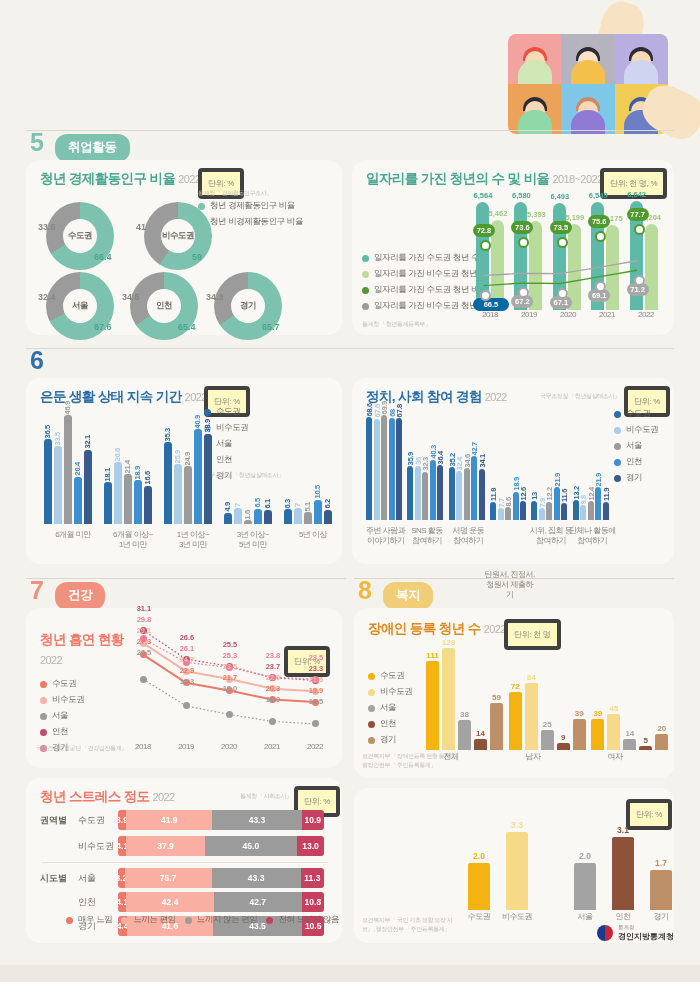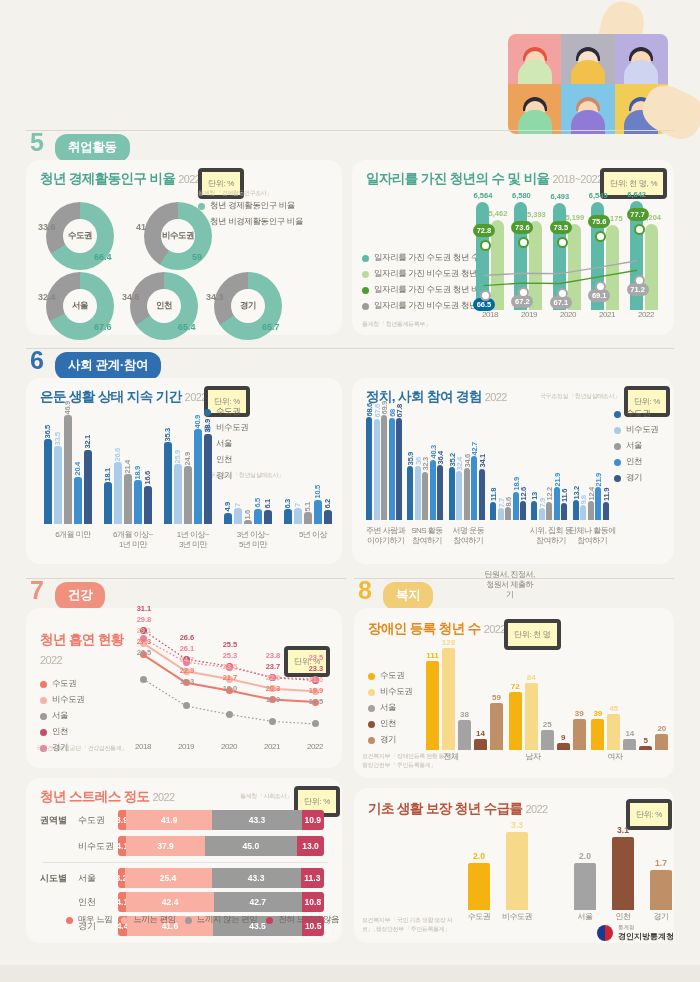--- a/index.html
+++ b/index.html
@@ -206,21 +206,21 @@
           <span>일자리를 가진 비수도권 청년 비율</span>
         </div>
     </div>
 
     <div id="jobs-plot" style="position:absolute;left:120px;top:28px;width:192px;height:122px;">
         <div class="bar" style="left: 4px; bottom: 0px; width: 13px; height: 108.217px; background: rgb(95, 185, 168); border-radius: 7px 7px 0px 0px;"></div>
         <div class="bar" style="left: 19px; bottom: 0px; width: 13px; height: 90.0492px; background: rgb(185, 220, 156); border-radius: 7px 7px 0px 0px;"></div>
         <div style="position: absolute; left: -1px; bottom: 110.217px; width: 24px; text-align: center; font-size: 7.5px; font-weight: bold; color: rgb(74, 166, 145);">6,564</div>
         <div style="position: absolute; left: 14px; bottom: 92.0492px; width: 24px; text-align: center; font-size: 7.5px; font-weight: bold; color: rgb(157, 199, 125);">5,462</div>
         <div style="position: absolute; left: 1px; top: 35.6587px; width: 22px; height: 13px; border-radius: 7px; background: rgb(79, 155, 46); color: rgb(255, 255, 255); font-size: 7.5px; font-weight: bold; text-align: center; line-height: 13px;">72.8</div>
-        <div style="position: absolute; left: 1px; top: 109.514px; width: 22px; height: 13px; border-radius: 7px; background: #0369a1; color: rgb(255, 255, 255); font-size: 7.5px; font-weight: bold; text-align: center; line-height: 13px;">66.5</div>
+        <div style="position: absolute; left: 1px; top: 109.514px; width: 36px; height: 13px; border-radius: 7px; background: #0369a1; color: rgb(255, 255, 255); font-size: 7.5px; font-weight: bold; text-align: center; line-height: 13px;">66.5</div>
         <div style="position: absolute; left: 8px; top: 51.6587px; width: 7px; height: 7px; border-radius: 50%; background: rgb(255, 255, 255); border: 2px solid rgb(79, 155, 46);"></div>
         <div style="position: absolute; left: 8px; top: 101.514px; width: 7px; height: 7px; border-radius: 50%; background: rgb(255, 255, 255); border: 2px solid rgb(168, 168, 168);"></div>
         <div class="bar" style="left: 42.4px; bottom: 0px; width: 13px; height: 108.481px; background: rgb(95, 185, 168); border-radius: 7px 7px 0px 0px;"></div>
         <div class="bar" style="left: 57.4px; bottom: 0px; width: 13px; height: 88.9116px; background: rgb(185, 220, 156); border-radius: 7px 7px 0px 0px;"></div>
         <div style="position: absolute; left: 37.4px; bottom: 110.481px; width: 24px; text-align: center; font-size: 7.5px; font-weight: bold; color: rgb(74, 166, 145);">6,580</div>
         <div style="position: absolute; left: 52.4px; bottom: 90.9116px; width: 24px; text-align: center; font-size: 7.5px; font-weight: bold; color: rgb(157, 199, 125);">5,393</div>
         <div style="position: absolute; left: 39.4px; top: 33.1373px; width: 22px; height: 13px; border-radius: 7px; background: rgb(79, 155, 46); color: rgb(255, 255, 255); font-size: 7.5px; font-weight: bold; text-align: center; line-height: 13px;">73.6</div>
         <div style="position: absolute; left: 39.4px; top: 107.308px; width: 22px; height: 13px; border-radius: 7px; background: rgb(168, 168, 168); color: rgb(255, 255, 255); font-size: 7.5px; font-weight: bold; text-align: center; line-height: 13px;">67.2</div>
         <div style="position: absolute; left: 46.4px; top: 49.1373px; width: 7px; height: 7px; border-radius: 50%; background: rgb(255, 255, 255); border: 2px solid rgb(79, 155, 46);"></div>
         <div style="position: absolute; left: 46.4px; top: 99.308px; width: 7px; height: 7px; border-radius: 50%; background: rgb(255, 255, 255); border: 2px solid rgb(168, 168, 168);"></div>
@@ -255,21 +255,20 @@
       </div>
     <div class="axlab" style="left:120px;top:150px;width:36px;">2018</div>
     <div class="axlab" style="left:159px;top:150px;width:36px;">2019</div>
     <div class="axlab" style="left:198px;top:150px;width:36px;">2020</div>
     <div class="axlab" style="left:237px;top:150px;width:36px;">2021</div>
     <div class="axlab" style="left:276px;top:150px;width:36px;">2022</div>
   </div>
 
   <div class="secline" style="left:26px;top:348px;width:648px;"></div>
   <div class="secnum" style="left:30px;top:348px;color:#2f6fb0;">6</div>
-  <div class="badge" style="left:55px;top:352px;background:#2f6fb0;">사회 관계·참여</div>
 
   <div class="card" style="left:26px;top:378px;width:316px;height:186px;">
     <div class="ch-title" style="left:14px;top:10px;color:#2a6ea8;">
       <span>은둔 생활 상태 지속 기간</span><span class="ch-year">2022</span>
     </div>
     <div class="unitbox" style="left:178px;top:8px;">단위: %</div>
     <div class="legend" style="left:178px;top:28px;">
       <div>
           <i style="background:#2a6ea8"></i>
           <span>수도권</span>
@@ -577,21 +576,21 @@
         <div class="stbar" style="left: 92px; top: 58px; width: 206px;">
           <span style="width: 8.446px; background: rgb(239, 120, 104);">4.1</span>
           <span style="width: 78.074px; background: rgb(249, 176, 162);">37.9</span>
           <span style="width: 92.7px; background: rgb(155, 155, 155);">45.0</span>
           <span style="width: 26.78px; background: rgb(200, 64, 95);">13.0</span>
         </div>
         <div style="position: absolute; left: 14px; top: 94px; font-size: 9px; font-weight: bold; color: rgb(109, 104, 96);">시도별</div>
         <div style="position: absolute; left: 52px; top: 94px; font-size: 9px; color: rgb(109, 104, 96);">서울</div>
         <div class="stbar" style="left: 92px; top: 90px; width: 206px;">
           <span style="width: 6.592px; background: rgb(239, 120, 104);">3.2</span>
-          <span style="width: 86.932px; background: rgb(249, 176, 162);">25.4</span>
+          <span style="width: 86.932px; background: rgb(249, 176, 162);">75.7</span>
           <span style="width: 89.198px; background: rgb(155, 155, 155);">43.3</span>
           <span style="width: 23.278px; background: rgb(200, 64, 95);">11.3</span>
         </div>
         <div style="position: absolute; left: 52px; top: 118px; font-size: 9px; color: rgb(109, 104, 96);">인천</div>
         <div class="stbar" style="left: 92px; top: 114px; width: 206px;">
           <span style="width: 8.446px; background: rgb(239, 120, 104);">4.1</span>
           <span style="width: 87.344px; background: rgb(249, 176, 162);">42.4</span>
           <span style="width: 87.962px; background: rgb(155, 155, 155);">42.7</span>
           <span style="width: 22.248px; background: rgb(200, 64, 95);">10.8</span>
         </div>
@@ -687,23 +686,20 @@
         <div style="position: absolute; left: 216.333px; bottom: 5px; width: 19px; text-align: center; font-size: 8px; font-weight: bold; color: rgb(142, 82, 57);">5</div>
         <div class="bar" style="left: 235.333px; bottom: 0px; width: 13px; height: 16px; background: rgb(191, 143, 104); border-radius: 2px 2px 0px 0px;"></div>
         <div style="position: absolute; left: 232.333px; bottom: 17px; width: 19px; text-align: center; font-size: 8px; font-weight: bold; color: rgb(191, 143, 104);">20</div>
       </div>
     <div class="axlab" style="left:68px;top:144px;width:58px;">전체</div>
     <div class="axlab" style="left:150px;top:144px;width:58px;">남자</div>
     <div class="axlab" style="left:232px;top:144px;width:58px;">여자</div>
   </div>
 
   <div class="card" style="left:354px;top:788px;width:320px;height:155px;">
-    <div class="ch-title" style="left:14px;top:12px;color:#b5543a;">
-      <span>기초 생활 보장 청년 수급률</span><span class="ch-year">2022</span>
-    </div>
     <div class="unitbox" style="left:272px;top:11px;">단위: %</div>
     <div class="srcnote" style="left:8px;top:128px;width:95px;line-height:1.5;">보건복지부 「국민 기초 생활 보장 자료」, 행정안전부 「주민등록통계」</div>
     <div id="basic-plot" style="position:absolute;left:110px;top:30px;width:200px;height:92px;">
         <div class="bar" style="left: 4px; bottom: 0px; width: 22px; height: 47.1795px; background: rgb(245, 179, 18); border-radius: 2px 2px 0px 0px;"></div>
         <div style="position: absolute; left: 0px; bottom: 49.1795px; width: 30px; text-align: center; font-size: 8.5px; font-weight: bold; color: rgb(245, 179, 18);">2.0</div>
         <div class="bar" style="left: 42px; bottom: 0px; width: 22px; height: 77.8462px; background: rgb(247, 217, 138); border-radius: 2px 2px 0px 0px;"></div>
         <div style="position: absolute; left: 38px; bottom: 79.8462px; width: 30px; text-align: center; font-size: 8.5px; font-weight: bold; color: rgb(247, 217, 138);">3.3</div>
         <div class="bar" style="left: 110px; bottom: 0px; width: 22px; height: 47.1795px; background: rgb(163, 163, 163); border-radius: 2px 2px 0px 0px;"></div>
         <div style="position: absolute; left: 106px; bottom: 49.1795px; width: 30px; text-align: center; font-size: 8.5px; font-weight: bold; color: rgb(163, 163, 163);">2.0</div>
         <div class="bar" style="left: 148px; bottom: 0px; width: 22px; height: 73.1282px; background: rgb(142, 82, 57); border-radius: 2px 2px 0px 0px;"></div>

